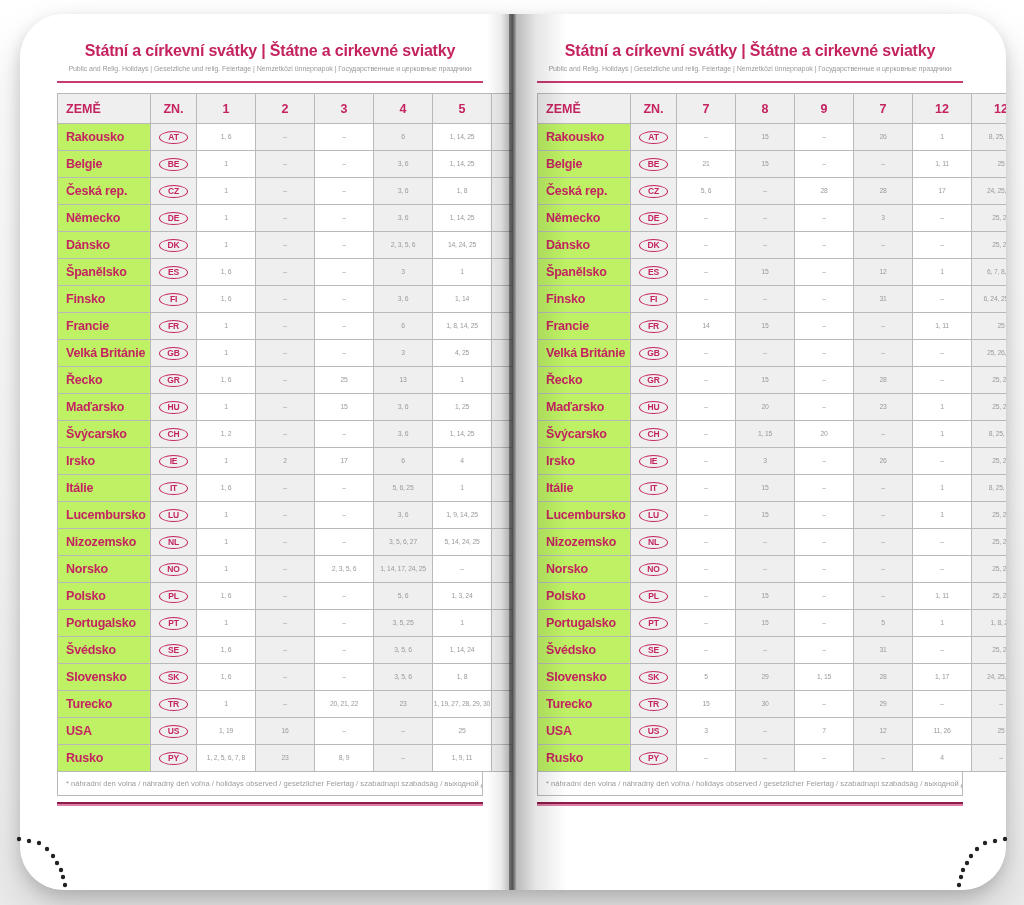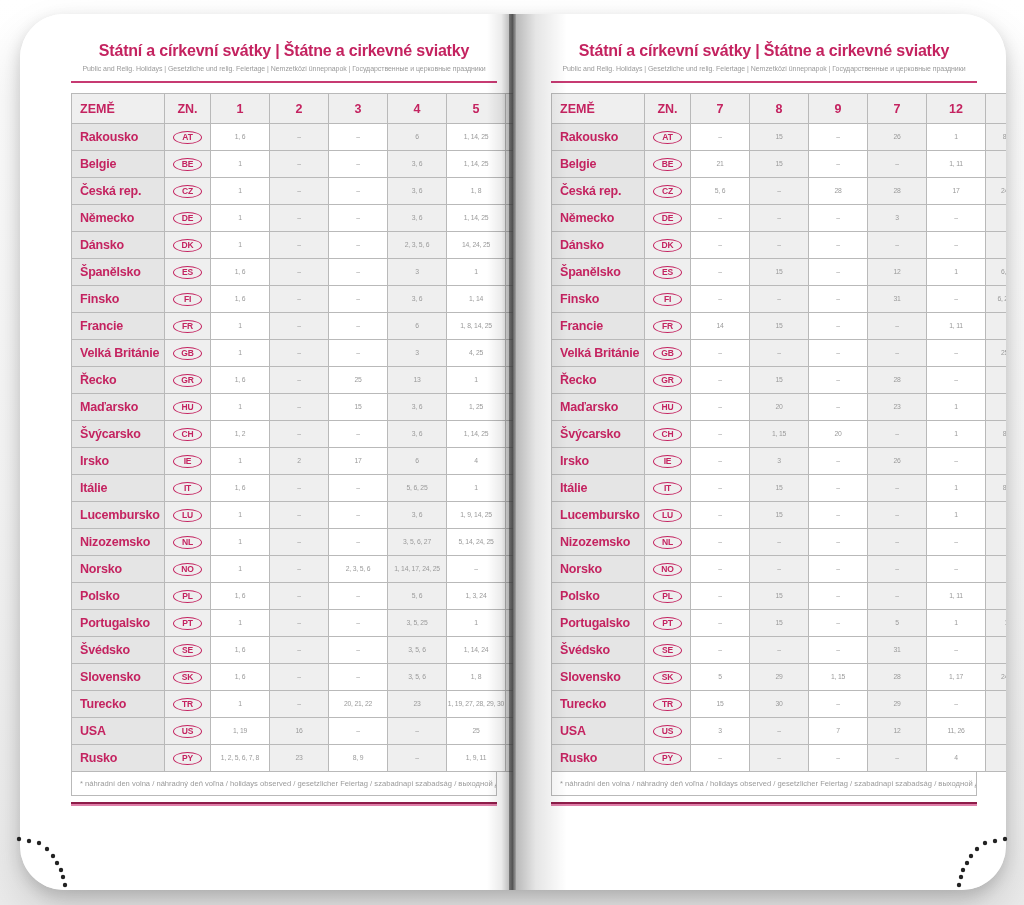--- a/index.html
+++ b/index.html
@@ -16,21 +16,21 @@
     margin:0; width:1024px; height:905px; overflow:hidden;
     background:linear-gradient(180deg,#ffffff 0%,#f6f6f6 55%,#ebebeb 100%);
     font-family:"Liberation Sans",sans-serif;
   }
   .scene{position:relative;width:1024px;height:905px;}
   .book{
     position:absolute;left:20px;top:14px;width:986px;height:876px;display:flex;
     border-radius:44px;
     box-shadow:0 6px 16px rgba(0,0,0,.16), 0 22px 45px rgba(0,0,0,.14);
   }
-  .page{position:relative;width:493px;height:100%;background:#fff;overflow:hidden;padding-left:14px;}
+  .page{position:relative;width:493px;height:100%;background:#fff;overflow:hidden;}
   .page.left{border-radius:44px 0 0 44px;}
   .page.right{border-radius:0 44px 44px 0;}
   .page.left::after{
     content:"";position:absolute;top:0;right:0;bottom:0;width:26px;pointer-events:none;
     background:linear-gradient(90deg,rgba(0,0,0,0) 0%,rgba(0,0,0,.08) 55%,rgba(0,0,0,.34) 100%);
   }
   .page.right::after{
     content:"";position:absolute;top:0;left:0;bottom:0;width:54px;pointer-events:none;
     background:linear-gradient(90deg,rgba(0,0,0,.30) 0%,rgba(0,0,0,.10) 42%,rgba(0,0,0,0) 100%);
   }
@@ -59,21 +59,21 @@
     color:var(--accent);font-size:12.5px;font-weight:bold;
   }
   .holidays thead th.country-h{text-align:left;padding-left:8px;}
   .holidays tbody td{
     height:27px;font-size:6.8px;line-height:8px;letter-spacing:-.2px;
     color:var(--gray-text);
   }
   .holidays tbody td:nth-child(even){background:var(--cell-bg);}
   .holidays tbody td.country{
     text-align:left;padding-left:8px;color:var(--accent);
-    font-size:12.5px;font-weight:bold;letter-spacing:-.2px;background:#e5e5e5;margin-top:40px;
+    font-size:12.5px;font-weight:bold;letter-spacing:-.2px;background:#bef264;margin-top:40px;
   }
   .badge{
     display:inline-block;width:29px;border:1.4px solid var(--accent);border-radius:50%;
     color:var(--accent);font-size:8.5px;font-weight:bold;line-height:11px;padding:0;text-align:center;
   }
   .footnote{
     width:426px;height:24px;line-height:23px;border:1px solid var(--border);border-top:none;
     color:var(--gray-text);font-size:7.6px;padding-left:8px;white-space:nowrap;overflow:hidden;
   }
   .double-rule{

